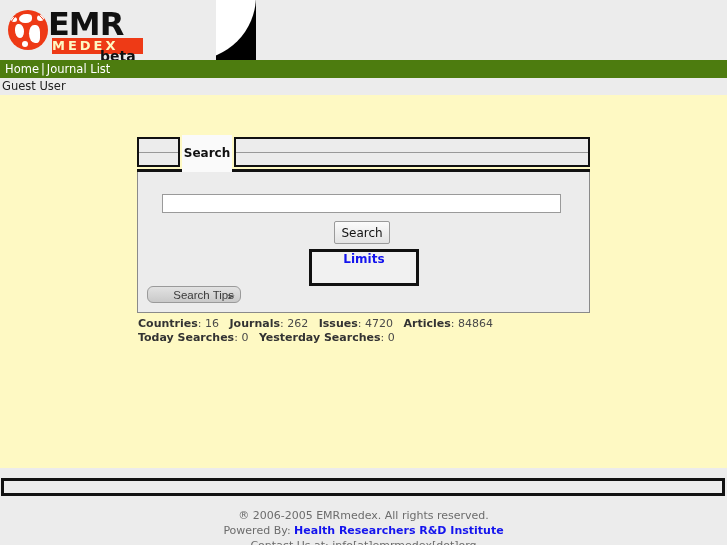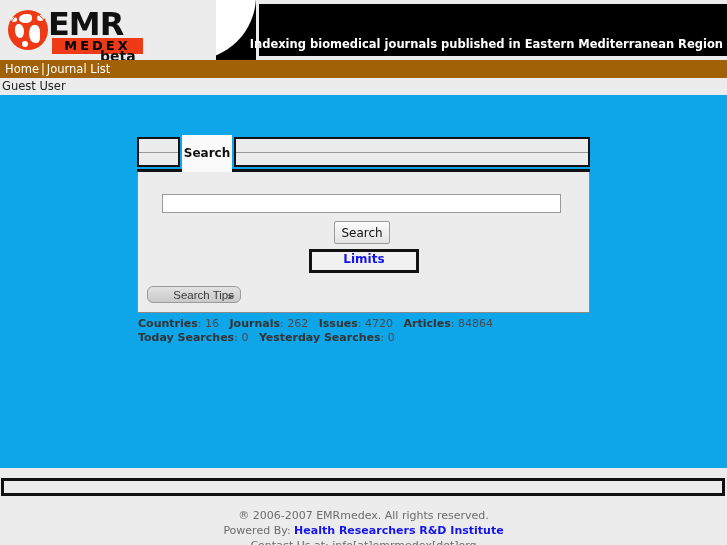--- a/index.html
+++ b/index.html
@@ -75,26 +75,26 @@
     letter-spacing: -1px;
     color: #111;
     line-height: 32px;
   }
   .logo-medex {
     position: absolute;
     left: 44px; top: 33px;
     width: 91px;
     height: 16px;
     background: #ee3a16;
-    color: #000000;
+    color: #fef9c3;
     font-weight: bold;
     font-size: 13px;
     letter-spacing: 3px;
     line-height: 16px;
-    text-align: center;
+    text-align: left;
   }
   .logo-beta {
     position: absolute;
     left: 92px; top: 46px;
     font-size: 14px;
     font-weight: bold;
     color: #111;
     line-height: 11px;
   }
 
@@ -131,21 +131,21 @@
     font-weight: bold;
     white-space: nowrap;
   }
 
   
   .navbar {
     position: absolute;
     left: 0; top: 60px;
     width: 727px;
     height: 18px;
-    background: #a16207;
+    background: #4d7c0f;
     color: #ffffff;
     font-size: 11.5px;
     line-height: 18px;
   }
   .navbar .inner { padding-left: 5px; }
   .nav-link {
     color: #ffffff;
     text-decoration: none;
   }
   .nav-sep { color: #ffffff; padding: 0 2px; }
@@ -162,21 +162,21 @@
     padding-left: 2px;
     box-sizing: border-box;
   }
 
   
   .main {
     position: absolute;
     left: 0; top: 95px;
     width: 727px;
     height: 373px;
-    background: #0ea5e9;
+    background: #fef9c3;
   }
 
   
   .tabs {
     position: absolute;
     left: 137px; top: 40px;
     width: 453px;
     height: 37px;
   }
   .tab-blank-left {
@@ -273,21 +273,21 @@
     border-radius: 2px;
     font-family: "DejaVu Sans", "Liberation Sans", sans-serif;
     font-size: 12px;
     color: #111;
     cursor: pointer;
   }
   .limits-box {
     position: absolute;
     left: 171px; top: 77px;
     width: 110px;
-    height: 24px;
+    height: 37px;
     box-sizing: border-box;
     background: #f1f1f1;
     border: 3px solid #111;
     text-align: center;
     line-height: 14px;
   }
   .limits-link {
     font-size: 12px;
     font-weight: bold;
     color: #1414ee;
@@ -372,23 +372,20 @@
         <div class="ring"></div>
       </div>
       <div class="logo-emr">EMR</div>
       <div class="logo-medex">MEDEX</div>
       <div class="logo-beta">beta</div>
     </div>
   </div>
 
   <div class="header-curve"></div>
 
-  <div class="header-band">
-    <div class="header-tagline">Indexing biomedical journals published in Eastern Mediterranean Region</div>
-  </div>
 </div>
 
 <div class="navbar">
   <div class="inner">
     <a class="nav-link" href="#">Home</a><span class="nav-sep">|</span><a class="nav-link" href="#">Journal List</a>
   </div>
 </div>
 
 <div class="userbar">Guest User</div>
 
@@ -434,19 +431,19 @@
       <span>0</span><span class="gap"></span>
       <b>Yesterday Searches</b><span>:</span>
       <span>0</span>
     </div>
   </div>
 </div>
 
 <div class="footer-bar"></div>
 
 <div class="footer-text">
-  <span class="line">® 2006-2007 EMRmedex. All rights reserved.</span>
+  <span class="line">® 2006-2005 EMRmedex. All rights reserved.</span>
   <span class="line">
     <span>Powered By:</span>
     <a class="powered-link" href="#">Health Researchers R&amp;D Institute</a>
   </span>
   <span class="line">Contact Us at: info[at]emrmedex[dot]org</span>
 </div>
 
 </body></html>

